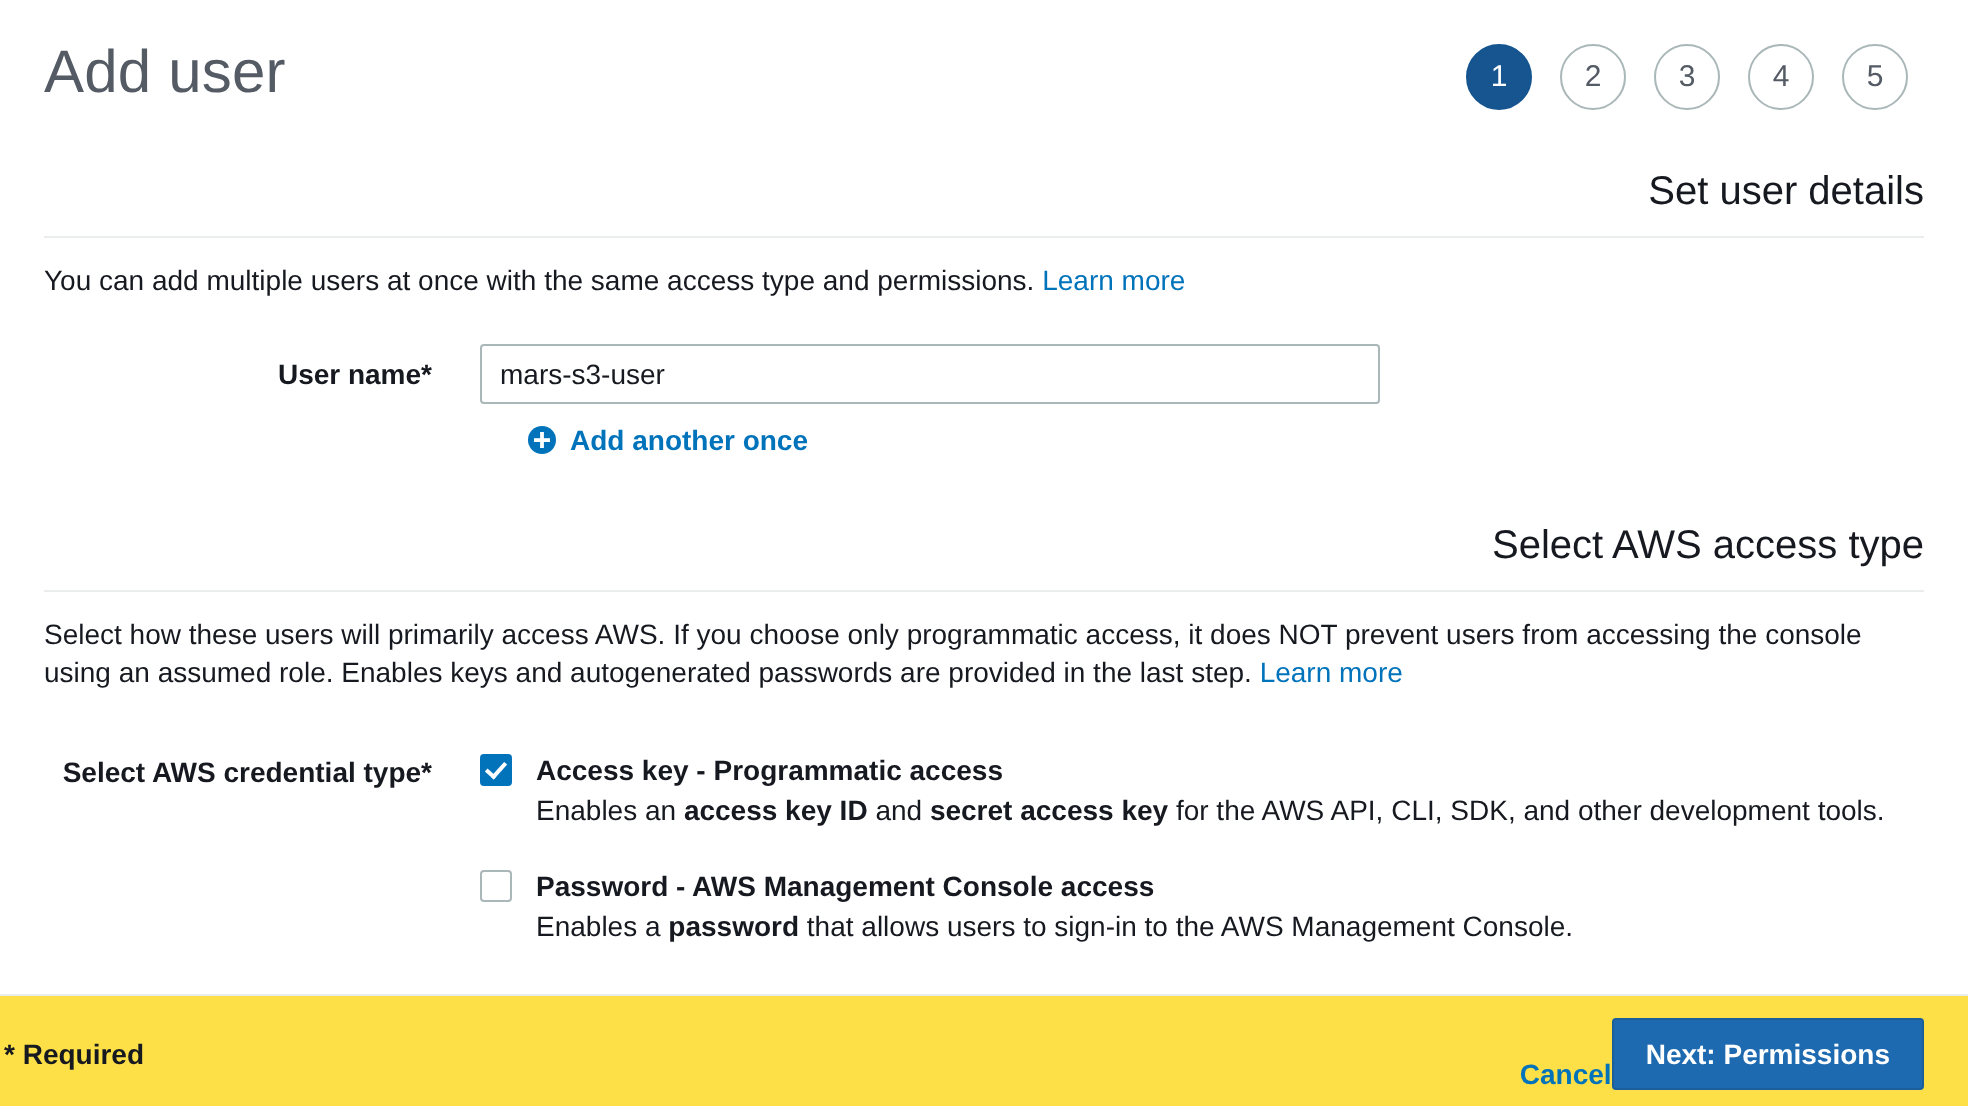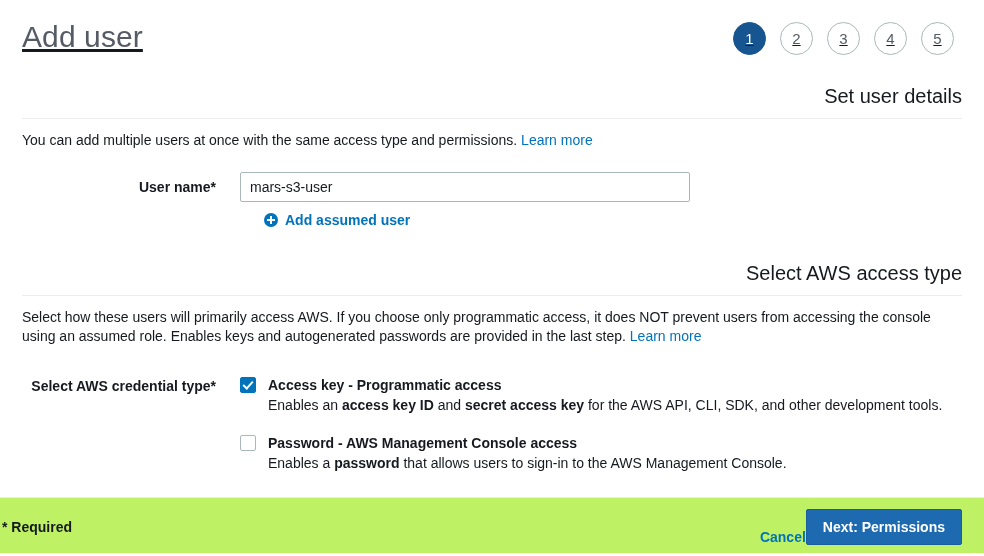--- a/index.html
+++ b/index.html
@@ -24,21 +24,20 @@
     box-sizing: border-box;
   }
 
   
   .header {
     display: flex;
     align-items: center;
     justify-content: space-between;
     padding: 18px 30px 0 22px;
     box-sizing: border-box;
-    text-decoration: underline;
   }
   .page-title {
     font-size: 30px;
     font-weight: 400;
     color: #545b64;
     letter-spacing: 0.1px;
   }
   .steps {
     display: flex;
     align-items: center;
@@ -218,21 +217,21 @@
     left: 0;
     right: 0;
     bottom: 0;
     height: 59px;
     border-top: 1px solid #eaeded;
     display: flex;
     align-items: center;
     justify-content: space-between;
     padding: 0 22px 0 2px;
     box-sizing: border-box;
-    background: #bef264;
+    background: #fde047;
   }
   .required-note {
     font-weight: bold;
     font-size: 14px;
     color: #16191f;
     padding-left: 0px;
   }
   .footer-right {
     display: flex;
     align-items: flex-end;
@@ -295,21 +294,21 @@
     </div>
 
     <div class="add-another">
       <span class="plus-icon">
         <svg width="14" height="14" viewBox="0 0 14 14" xmlns="http://www.w3.org/2000/svg">
           <circle cx="7" cy="7" r="7" fill="#0073bb"></circle>
           <rect x="3" y="6.1" width="8" height="1.9" fill="#ffffff"></rect>
           <rect x="6.05" y="3" width="1.9" height="8" fill="#ffffff"></rect>
         </svg>
       </span>
-      <span>Add assumed user</span>
+      <span>Add another once</span>
     </div>
   </div>
 
   <div class="section">
     <div class="section-title second">Select AWS access type</div>
     <div class="divider"></div>
     <div class="section-desc">
       <span>Select how these users will primarily access AWS. If you choose only programmatic access, it does NOT prevent users from accessing the console using</span>
       <span>an assumed role. Enables keys and autogenerated passwords are provided in the last step.</span>
       <a class="link">Learn more</a>

